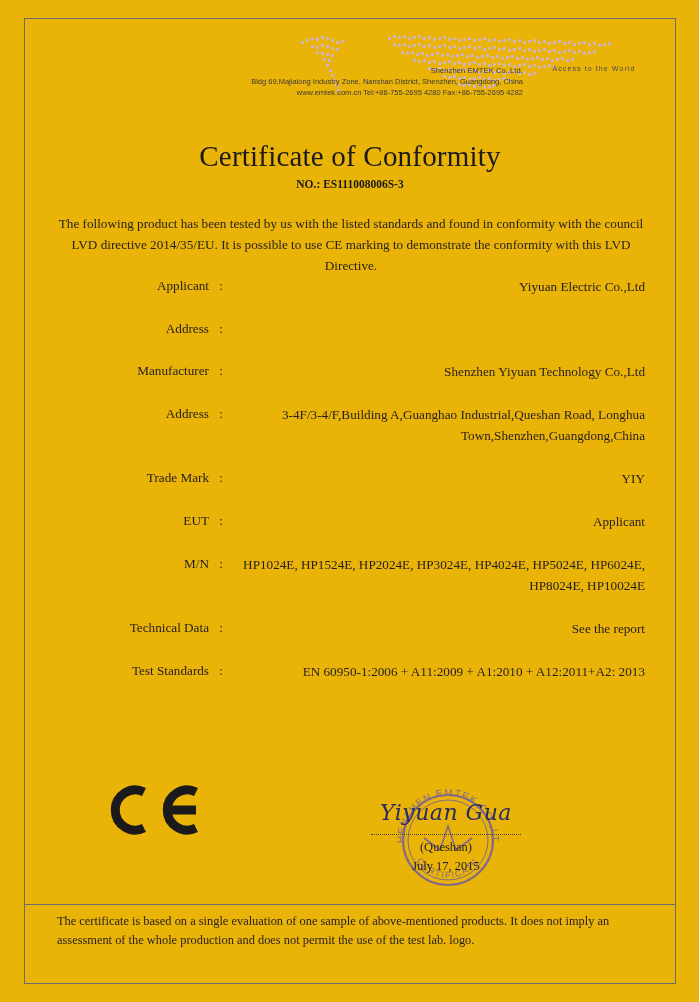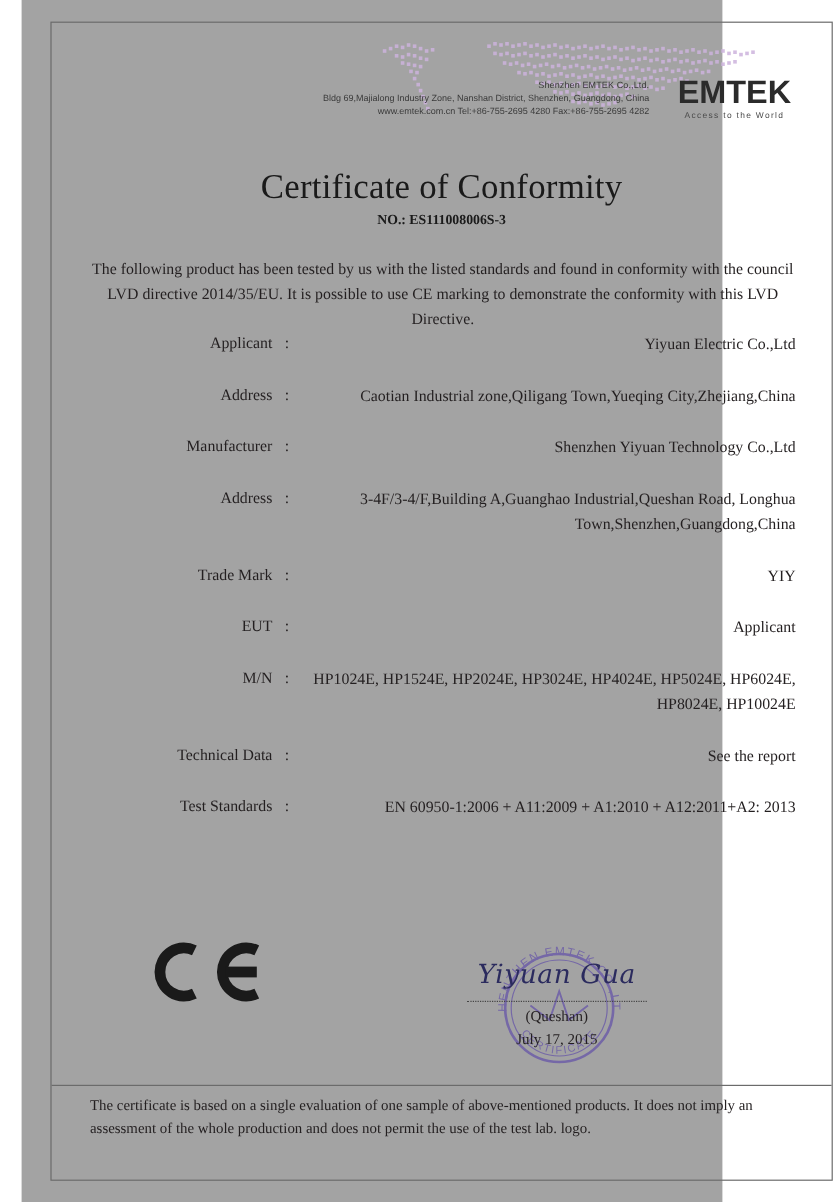--- a/index.html
+++ b/index.html
@@ -11,24 +11,24 @@
     width: 700px;
     height: 1002px;
     font-family: "Liberation Serif", serif;
     color: #231f20;
     position: relative;
     overflow: hidden;
   }
 
   .page {
     position: absolute;
-    left: 18px; top: 0;
-    width: 584px;
+    left: 0; top: 0;
+    width: 699px;
     height: 1002px;
-    background: #a3a3a3;
+    background: #eab308;
   }
 
   
   .page-border {
     position: absolute;
     left: 24px;
     top: 18px;
     width: 652px;
     height: 966px;
     border: 1px solid #6b6b6b;
@@ -481,42 +481,40 @@
       </g>
     </svg>
 
     <div class="header-text">
       <div class="line1">Shenzhen EMTEK Co.,Ltd.</div>
       <div class="line2">Bldg 69,Majialong Industry Zone, Nanshan District, Shenzhen, Guangdong, China</div>
       <div class="line3">www.emtek.com.cn  Tel:+86-755-2695 4280  Fax:+86-755-2695 4282</div>
     </div>
 
     <div class="brand">
-      <div class="brand-name">EMTEK</div>
       <div class="brand-tag">Access to the World</div>
     </div>
   </div>
 
   <div class="title">Certificate of Conformity</div>
   <div class="cert-no">NO.: ES111008006S-3</div>
 
   <div class="intro">The following product has been tested by us with the listed standards and found in conformity with the council LVD directive 2014/35/EU. It is possible to use CE marking to demonstrate the conformity with this LVD Directive.</div>
 
   <div class="fields">
 
     <div class="field-row">
       <div class="field-label">Applicant</div>
       <div class="field-colon">:</div>
       <div class="field-value">Yiyuan Electric Co.,Ltd</div>
     </div>
 
     <div class="field-row">
       <div class="field-label">Address</div>
       <div class="field-colon">:</div>
-      <div class="field-value">Caotian Industrial zone,Qiligang Town,Yueqing City,Zhejiang,China</div>
     </div>
 
     <div class="field-row">
       <div class="field-label">Manufacturer</div>
       <div class="field-colon">:</div>
       <div class="field-value">Shenzhen Yiyuan Technology Co.,Ltd</div>
     </div>
 
     <div class="field-row">
       <div class="field-label">Address</div>

